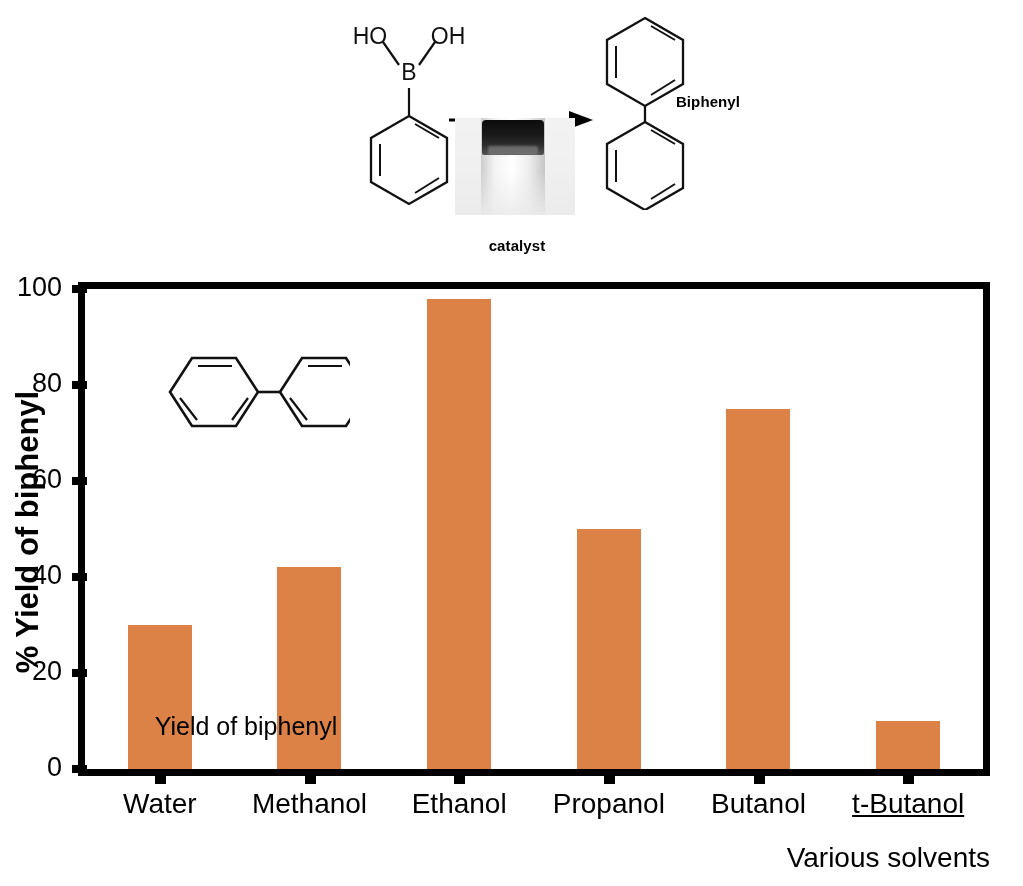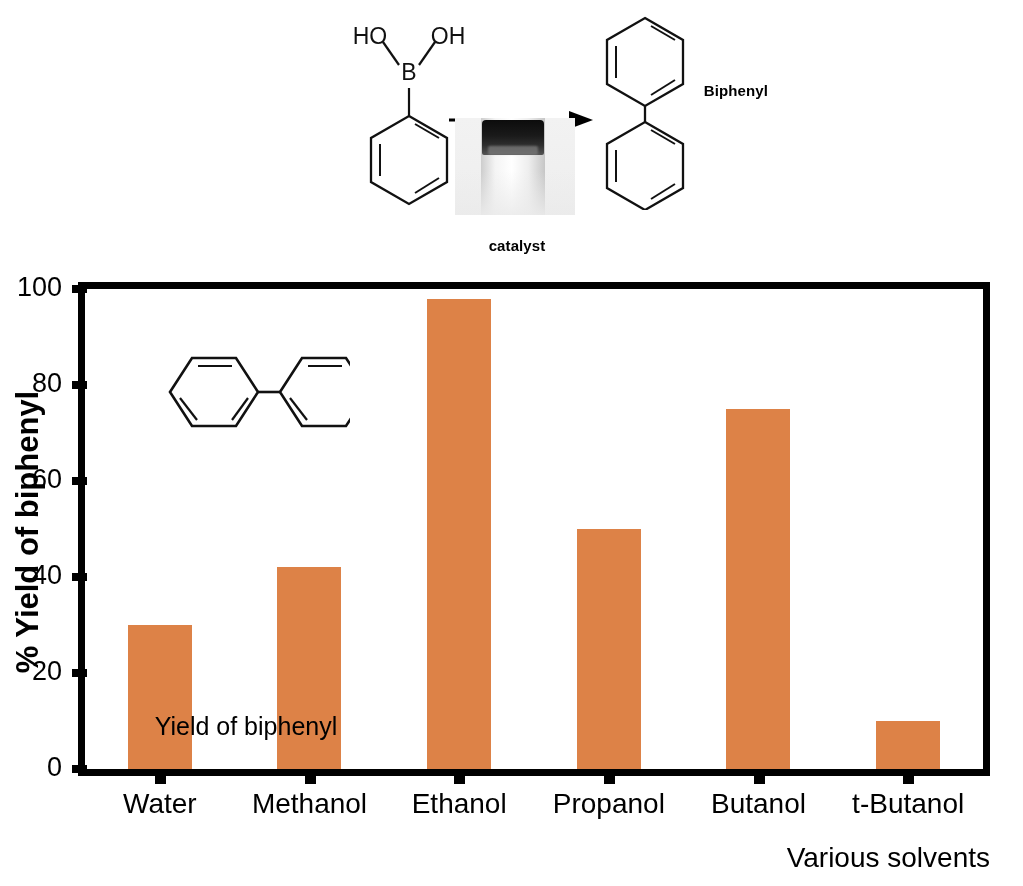--- a/index.html
+++ b/index.html
@@ -10,21 +10,21 @@
   }
 
   
   #scheme{position:absolute;left:0;top:0;width:1023px;height:262px;}
 
   .scheme-label{
     position:absolute;font-weight:bold;font-size:15px;color:#000;
     text-align:center;line-height:1.35;letter-spacing:.1px;
   }
   #lbl-pba{left:188px;top:96px;width:150px;}
-  #lbl-bip{left:648px;top:81px;width:120px;text-align:right;}
+  #lbl-bip{left:648px;top:92px;width:120px;text-align:center;}
   #lbl-cat{left:452px;top:236px;width:130px;}
 
   #lbl-k2co3{
     position:absolute;left:448px;top:83px;width:140px;
     font-size:22px;color:#000;text-align:center;
     font-family:"Liberation Sans", sans-serif;
   }
   #lbl-k2co3 sub{font-size:14px;}
 
   .struct{position:absolute;}
@@ -208,21 +208,21 @@
       <div class="xtick-mark" style="left: 603.833px;"></div>
       <div class="xtick-mark" style="left: 753.5px;"></div>
       <div class="xtick-mark" style="left: 903.167px;"></div>
     </div>
   <div id="xcat-layer">
       <div class="xcat-label" style="left: 85px; width: 149.667px;">Water</div>
       <div class="xcat-label" style="left: 234.667px; width: 149.667px;">Methanol</div>
       <div class="xcat-label" style="left: 384.333px; width: 149.667px;">Ethanol</div>
       <div class="xcat-label" style="left: 534px; width: 149.667px;">Propanol</div>
       <div class="xcat-label" style="left: 683.667px; width: 149.667px;">Butanol</div>
-      <div class="xcat-label" style="left: 833.333px; width: 149.667px;">t-Butanol</div>
+      <div class="xcat-label" style="left: 833.333px; width: 149.667px; text-decoration: underline;">t-Butanol</div>
     </div>
 
   <svg id="inset-struct" width="210" height="100" viewBox="0 0 210 100">
     <polygon points="30,50 52,16 96,16 118,50 96,84 52,84" fill="none" stroke="#111" stroke-width="2.6"></polygon>
     <line x1="58" y1="24" x2="92" y2="24" stroke="#111" stroke-width="2.2"></line>
     <line x1="40" y1="56" x2="57" y2="78" stroke="#111" stroke-width="2.2"></line>
     <line x1="108" y1="56" x2="92" y2="78" stroke="#111" stroke-width="2.2"></line>
     <line x1="118" y1="50" x2="140" y2="50" stroke="#111" stroke-width="2.6"></line>
     <polygon points="140,50 162,16 206,16 228,50 206,84 162,84" fill="none" stroke="#111" stroke-width="2.6"></polygon>
     <line x1="168" y1="24" x2="202" y2="24" stroke="#111" stroke-width="2.2"></line>

